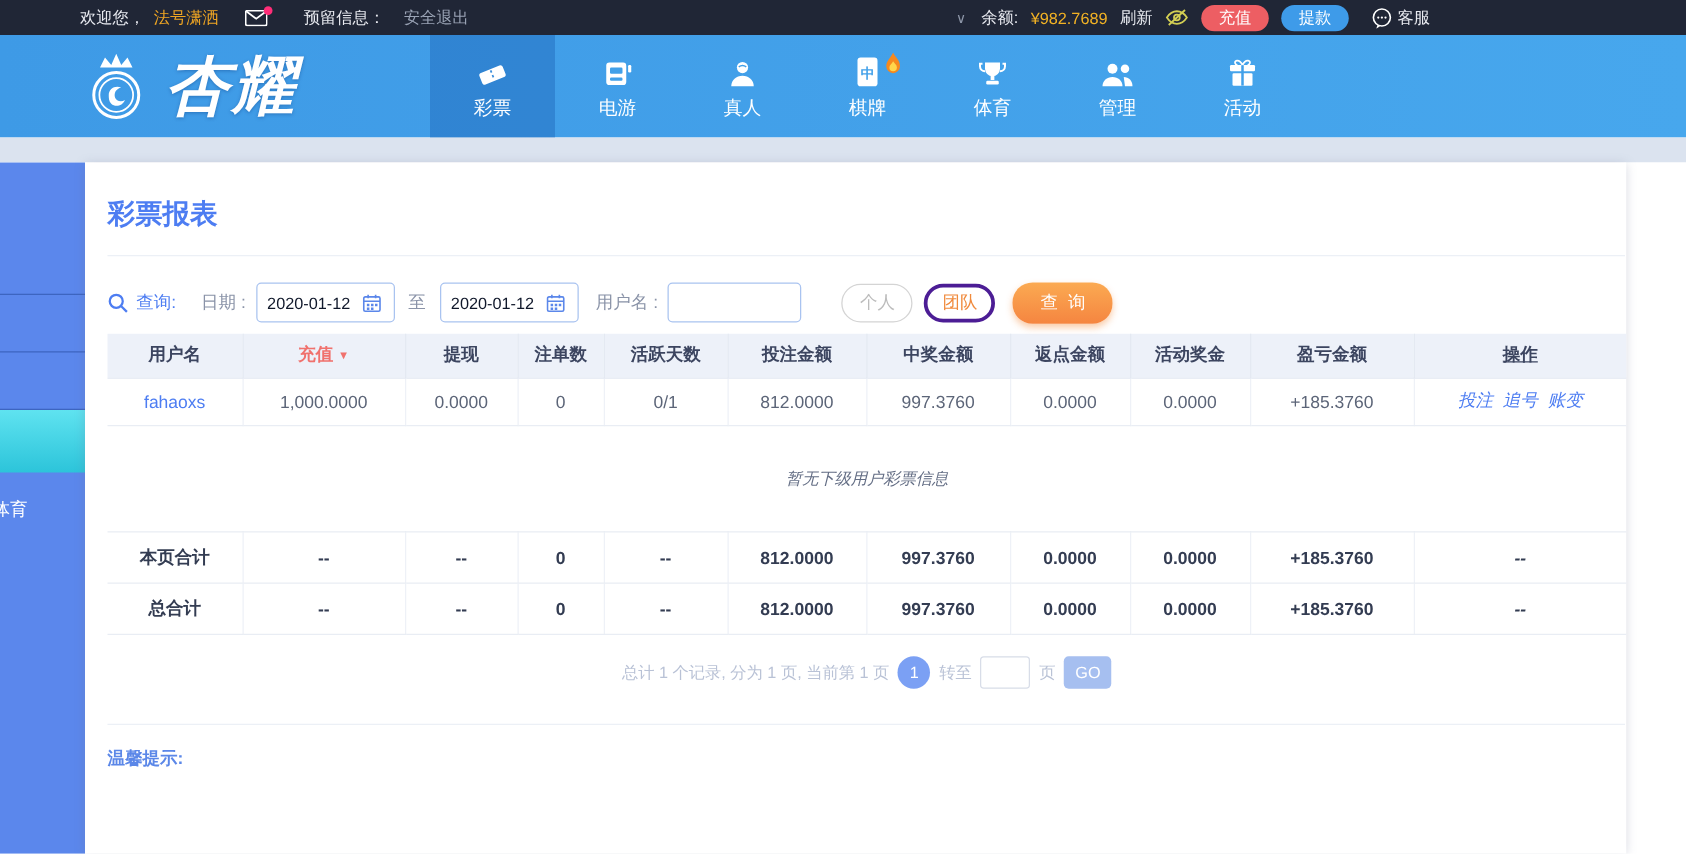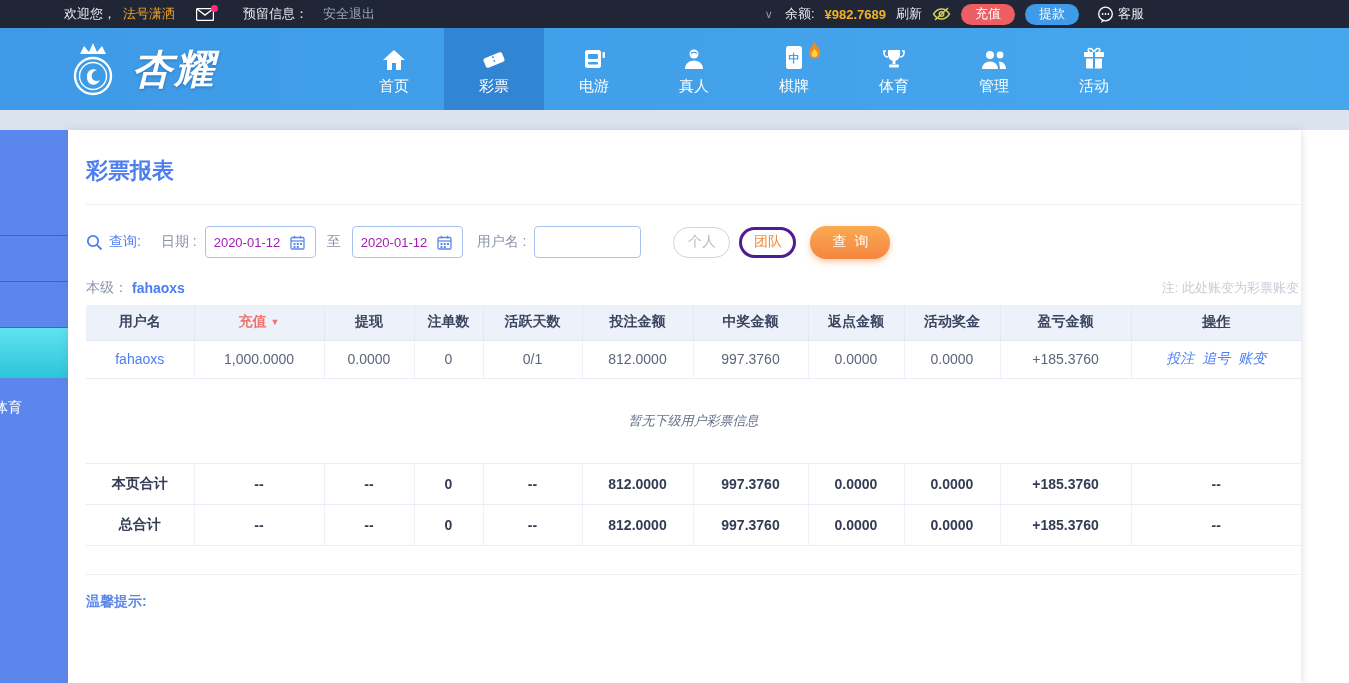--- a/index.html
+++ b/index.html
@@ -10,33 +10,33 @@
   .topbar { height:28px; background:#202636; display:flex; align-items:center;
     justify-content:space-between; font-size:13px; color:#e8eaf0; }
   .tb-left { display:flex; align-items:center; margin-left:64px; gap:15px; }
   .tb-right { display:flex; align-items:center; margin-right:205px; gap:10px; }
   .tb-user { color:#f0a623; }
   .tb-dim { color:#9aa3b5; }
   .mail-wrap { position:relative; display:inline-flex; margin:0 14px 0 6px; }
   .mail-dot { position:absolute; top:-3px; right:-4px; width:7px; height:7px;
     border-radius:50%; background:#ff2d78; }
   .chev { color:#8d96a8; font-size:11px; margin-right:2px; }
-  .tb-balance { color:#f2b224; font-weight:bold; }
+  .tb-balance { color:#f2b224; font-weight:normal; }
   .tb-btn { border:none; border-radius:11px; height:21px; padding:0 14px; font-size:13px;
     color:#fff; cursor:pointer; line-height:20px; }
   .tb-btn.deposit { background:#ed5e63; }
   .tb-btn.withdraw { background:#3e9be9; }
   .tb-service { display:flex; align-items:center; gap:4px; }
 
   
   .mainnav { height:82px; background:linear-gradient(90deg,#3e9ae6,#47a7ed);
     display:flex; align-items:stretch; }
   .brand { display:flex; align-items:center; margin-left:62px; width:230px; }
   .brand-emblem { position:relative; width:62px; height:62px; }
-  .brand-text { color:#fff; font-size:40px; font-weight:bold; letter-spacing:2px;
+  .brand-text { color:#fff; font-size:51px; font-weight:bold; letter-spacing:2px;
     text-shadow:0 1px 3px rgba(0,40,110,.35); margin-left:8px; font-style:italic;font-family:Liberation Mono, monospace; }
   .nav-items { display:flex; margin-left:52px; }
   .nav-item { width:100px; display:flex; flex-direction:column; align-items:center;
     justify-content:center; gap:6px; color:#fff; font-size:15px; cursor:pointer; position:relative; }
   .nav-item.active { background:rgba(23,92,175,.38); }
   .nav-item .ico { height:28px; display:flex; align-items:flex-end; }
   .flame { position:absolute; top:14px; right:22px; }
 
   
   .strip { height:20px; background:#dbe3ef; }
@@ -55,21 +55,21 @@
 
   .page-title { color:#4d7df2; font-size:22px; font-weight:bold; margin:26px 0 18px 0; }
   .title-divider { height:1px; background:#ecf0f6; margin-right:1px; }
 
   
   .query-row { display:flex; align-items:center; margin-top:20px; height:34px; font-size:14px; }
   .q-label-blue { color:#4d7df2; margin:0 6px; }
   .q-label { color:#8a93a8; margin:0 8px 0 14px; }
   .date-box { width:111px; height:32px; border:1px solid #a9c3f0; border-radius:4px;
     display:flex; align-items:center; padding:0 6px 0 8px; background:#fff; }
-  .date-box input { border:none; outline:none; width:76px; font-size:13px; color:#a21caf;
+  .date-box input { border:none; outline:none; width:76px; font-size:13px; color:#0f172a;
     font-family:inherit; background:transparent; }
   .to-label { color:#8a93a8; margin:0 11px; }
   .user-input { width:107px; height:32px; border:1px solid #a9c3f0; border-radius:4px;
     font-size:13px; color:#555; padding:0 8px; outline:none; }
   .pill { height:31px; border-radius:16px; background:#fff; font-size:14px; cursor:pointer; }
   .pill.personal { width:57px; border:1px solid #d4d4d4; color:#bcbcbc; margin-left:32px; }
   .pill.team { width:57px; border:3px solid #4c1d95; color:#f08a3c; margin-left:9px; }
   .pill.search { width:80px; height:33px; border:none; color:#fff; letter-spacing:8px;
     padding-left:8px; margin-left:14px;
     background:linear-gradient(180deg,#fbaa52,#f58540); box-shadow:0 3px 6px rgba(245,140,60,.45);text-align:center; }
@@ -161,28 +161,20 @@
       <svg width="62" height="62" viewBox="0 0 62 62">
         <path d="M18 16l4-8 5 6 4-9 4 9 5-6 4 8z" fill="#fff"></path>
         <circle cx="31" cy="38" r="18" fill="none" stroke="#fff" stroke-width="2.4"></circle>
         <circle cx="31" cy="38" r="13.5" fill="none" stroke="#fff" stroke-width="1.4"></circle>
         <path d="M25 38c0-5 5-8 10-6-4 1-6 4-5 8 1 3 5 4 8 2-2 5-8 6-11 3-2-2-2-5-2-7z" fill="#fff"></path>
       </svg>
     </span>
     <span class="brand-text">杏耀</span>
   </div>
   <div class="nav-items">
-    <div class="nav-item">
-      <span class="ico">
-          <svg width="24" height="22" viewBox="0 0 24 22">
-            <path d="M12 1L1 11h4v10h5v-7h4v7h5V11h4z" fill="#fff"></path>
-          </svg>
-        </span>
-      <span>首页</span>
-    </div>
     <div class="nav-item active">
       <span class="ico">
           <svg width="26" height="24" viewBox="0 0 26 24">
             <g transform="rotate(-22 13 13)">
               <rect x="3" y="8" width="20" height="10" rx="2" fill="#fff"></rect>
               <line x1="13" y1="9" x2="13" y2="17" stroke="#3e8fdc" stroke-width="1.4" stroke-dasharray="2 2"></line>
             </g>
           </svg>
         </span>
       <span>彩票</span>
@@ -320,25 +312,20 @@
             </svg>
           </span>
       </span>
       <span class="q-label">用户名 :</span>
       <input class="user-input" value="" style="">
       <button class="pill personal">个人</button>
       <button class="pill team">团队</button>
       <button class="pill search">查询</button>
     </div>
 
-    <div class="level-row">
-      <span class="level-label">本级：</span>
-      <span class="level-user">fahaoxs</span>
-      <span class="level-note">注: 此处账变为彩票账变</span>
-    </div>
 
     <table class="report">
       <colgroup>
         <col style="width:108px">
           <col style="width:130px">
           <col style="width:90px">
           <col style="width:69px">
         <col style="width:99px">
           <col style="width:111px">
           <col style="width:115px">
@@ -408,18 +395,26 @@
           <td>812.0000</td>
           <td>997.3760</td>
           <td>0.0000</td>
           <td>0.0000</td>
           <td class="green">+185.3760</td>
           <td>--</td>
         </tr>
       </tbody>
     </table>
 
+    <div class="pagination">
+      <span>总计 1 个记录, 分为 1 页, 当前第 1 页</span>
+      <span class="page-circle">1</span>
+      <span>转至</span>
+      <input class="goto-input" style="">
+      <span>页</span>
+      <button class="go-btn">GO</button>
+    </div>
 
     <div class="bottom-divider"></div>
     <div class="tips">温馨提示:</div>
 
   </main>
 </div>
 
 </body></html>

